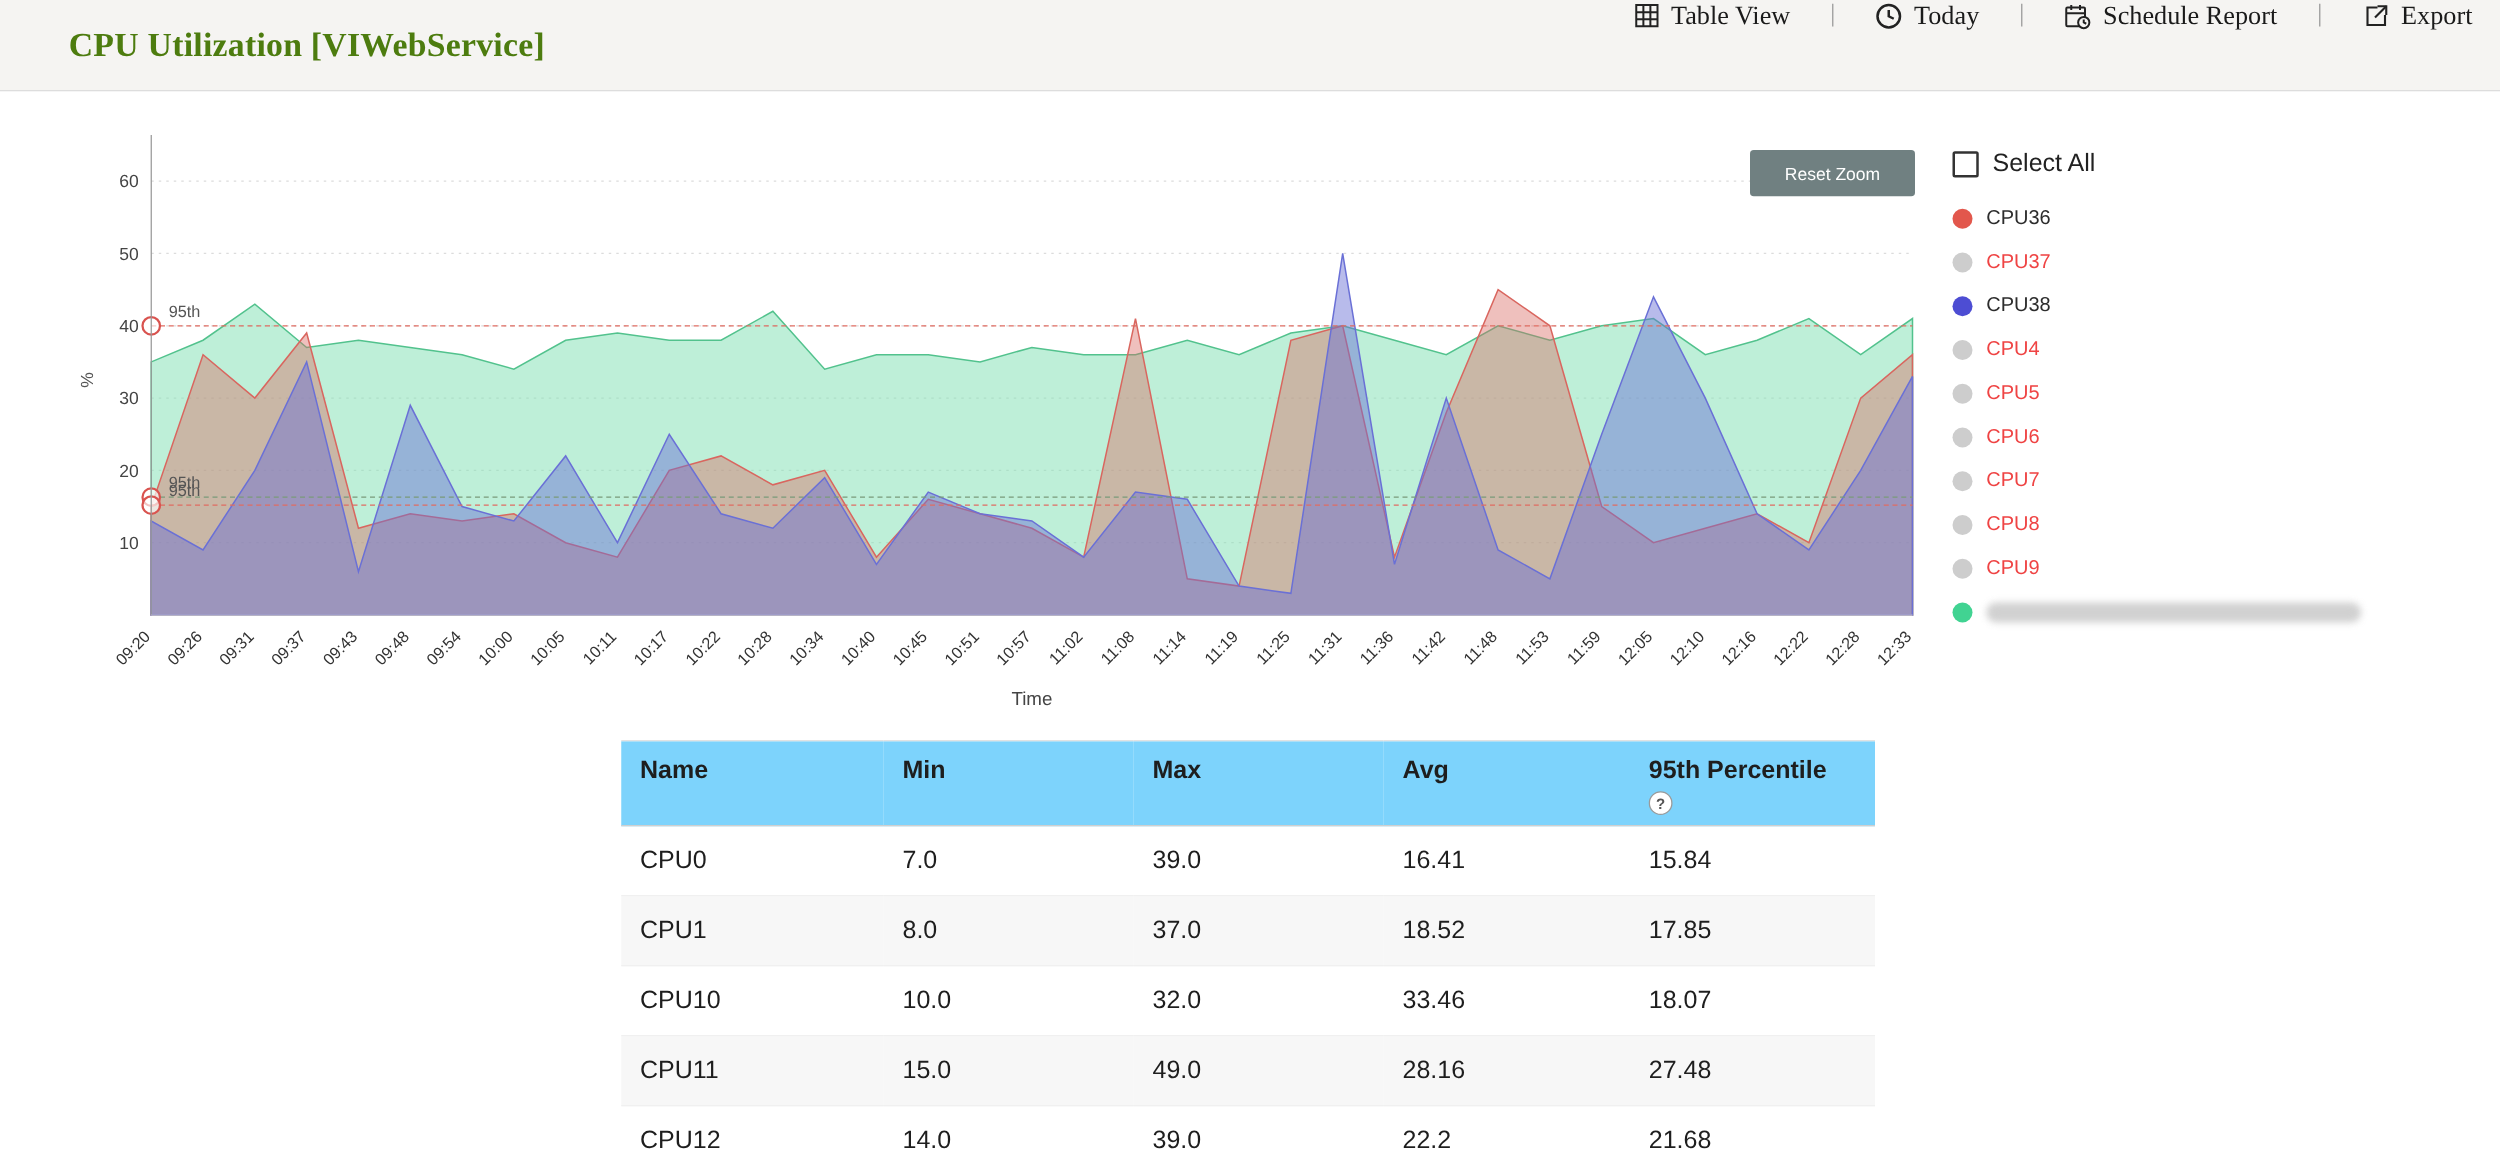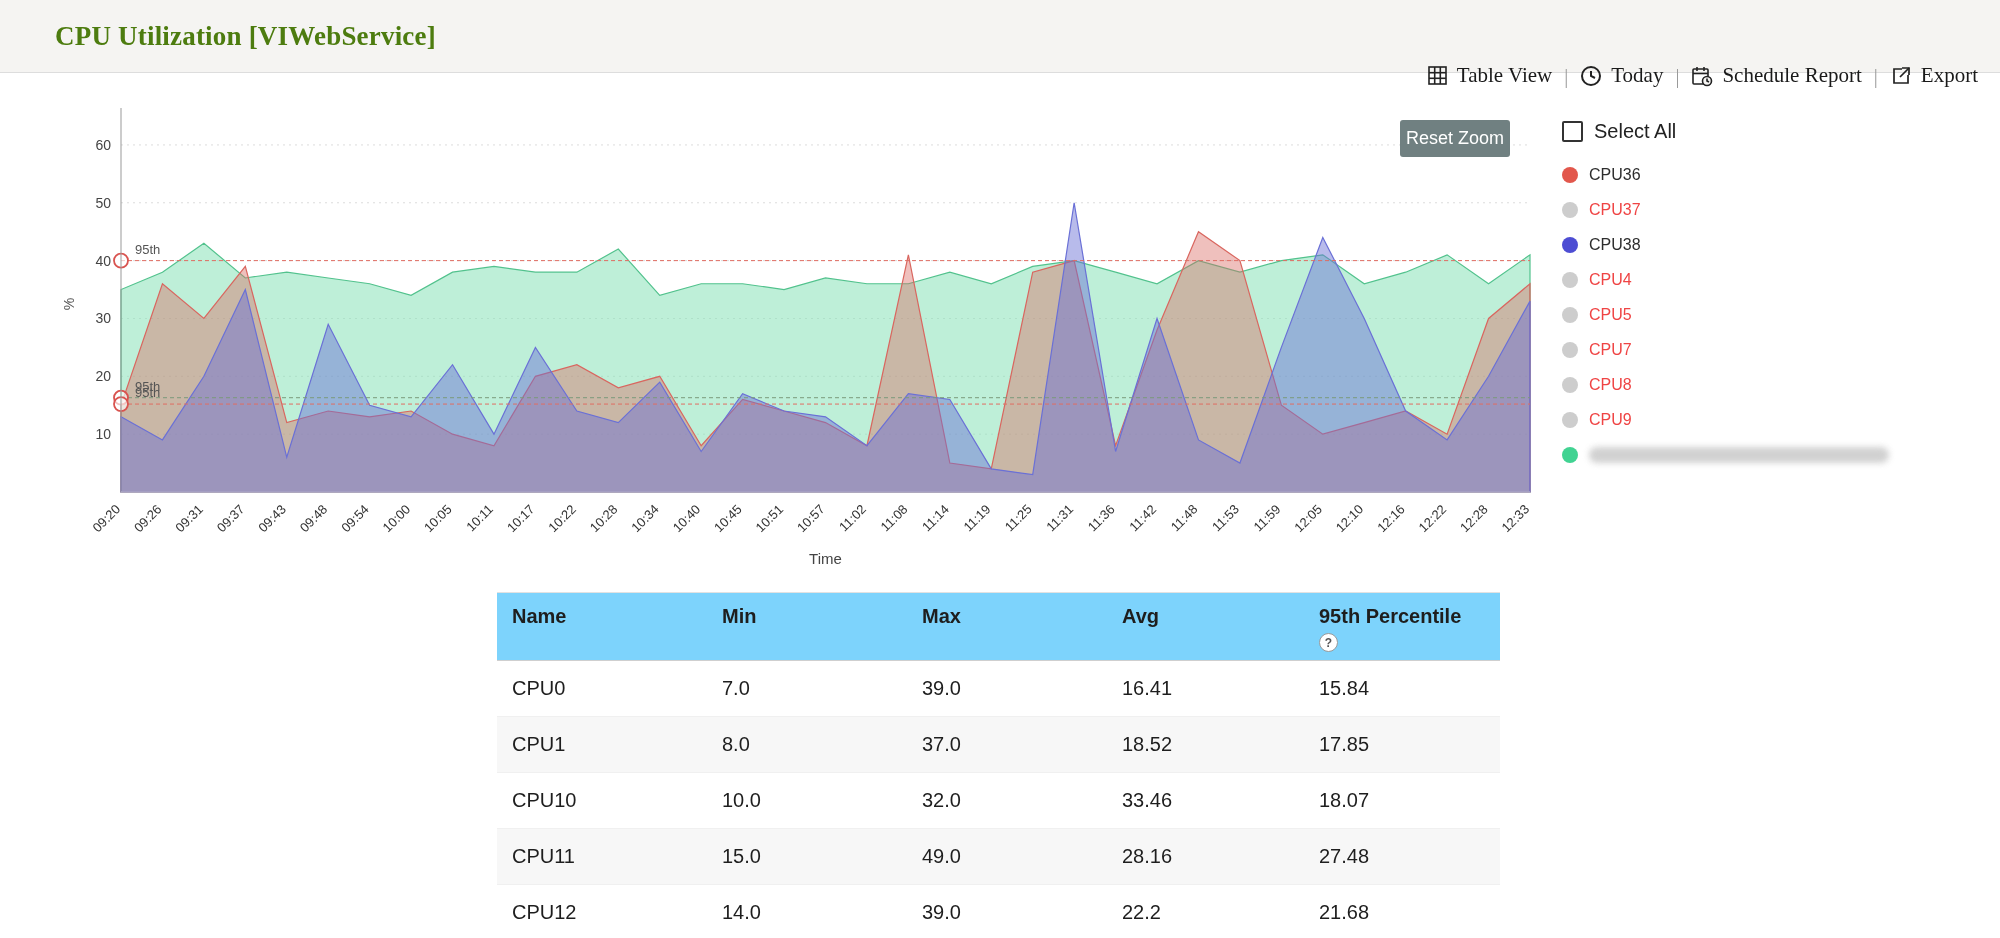--- a/index.html
+++ b/index.html
@@ -14,33 +14,33 @@
     position:absolute; left:0; top:0; width:2000px; height:73px;
     background:#f5f4f2; border-bottom:1px solid #ddd;
     display:flex; align-items:center;
     font-family:"Liberation Serif", serif;
   }
   #page-title {
     margin-left:55px; font-size:27px; font-weight:600; color:#4d7c0f;
     letter-spacing:.2px;
   }
   #header-actions {
-    position:absolute; right:22px; top:16px; height:100%;
-    display:flex; align-items:flex-end; gap:12px;
+    position:absolute; right:22px; top:0; height:100%;
+    display:flex; align-items:flex-start; gap:32px;
     font-size:21px; color:#1a1a1a;
   }
   .action { display:flex; align-items:center; gap:9px; cursor:pointer; }
   .action svg { display:block; }
   .sep { color:#9a9a9a; font-size:20px; }
   
   #chart-wrap { position:absolute; left:60px; top:100px; width:1500px; height:490px; }
   #reset-zoom {
-    position:absolute; left:1340px; top:20px; width:110px; height:37px;
+    position:absolute; left:1340px; top:20px; width:132px; height:37px;
     background:#708081; color:#fff; border:none; border-radius:3px;
-    font-size:18px; font-family:"Liberation Sans", sans-serif; cursor:pointer;
+    font-size:14px; font-family:"Liberation Sans", sans-serif; cursor:pointer;
     z-index:5;
   }
   
   #legend { position:absolute; left:1562px; top:120px; width:430px; }
   #select-all { display:flex; align-items:center; gap:11px; margin-bottom:14px; cursor:pointer; }
   #select-all .box { width:21px; height:21px; border:2px solid #333; background:#fff; border-radius:2px; }
   #select-all .lbl { font-size:20px; color:#222; }
   #legend-items { list-style:none; }
   .legend-item { display:flex; align-items:center; gap:11px; height:35px; cursor:pointer; }
   .legend-item .dot { width:16px; height:16px; border-radius:50%; flex:none; }
@@ -205,20 +205,24 @@
         <li class="legend-item inactive">
           <span class="dot" style="background:#cdcdcd"></span>
           <span class="lbl">CPU4</span>
         </li>
         <li class="legend-item inactive">
           <span class="dot" style="background:#cdcdcd"></span>
           <span class="lbl">CPU5</span>
         </li>
         <li class="legend-item inactive">
           <span class="dot" style="background:#cdcdcd"></span>
+          <span class="lbl">CPU6</span>
+        </li>
+        <li class="legend-item inactive">
+          <span class="dot" style="background:#cdcdcd"></span>
           <span class="lbl">CPU7</span>
         </li>
         <li class="legend-item inactive">
           <span class="dot" style="background:#cdcdcd"></span>
           <span class="lbl">CPU8</span>
         </li>
         <li class="legend-item inactive">
           <span class="dot" style="background:#cdcdcd"></span>
           <span class="lbl">CPU9</span>
         </li>

